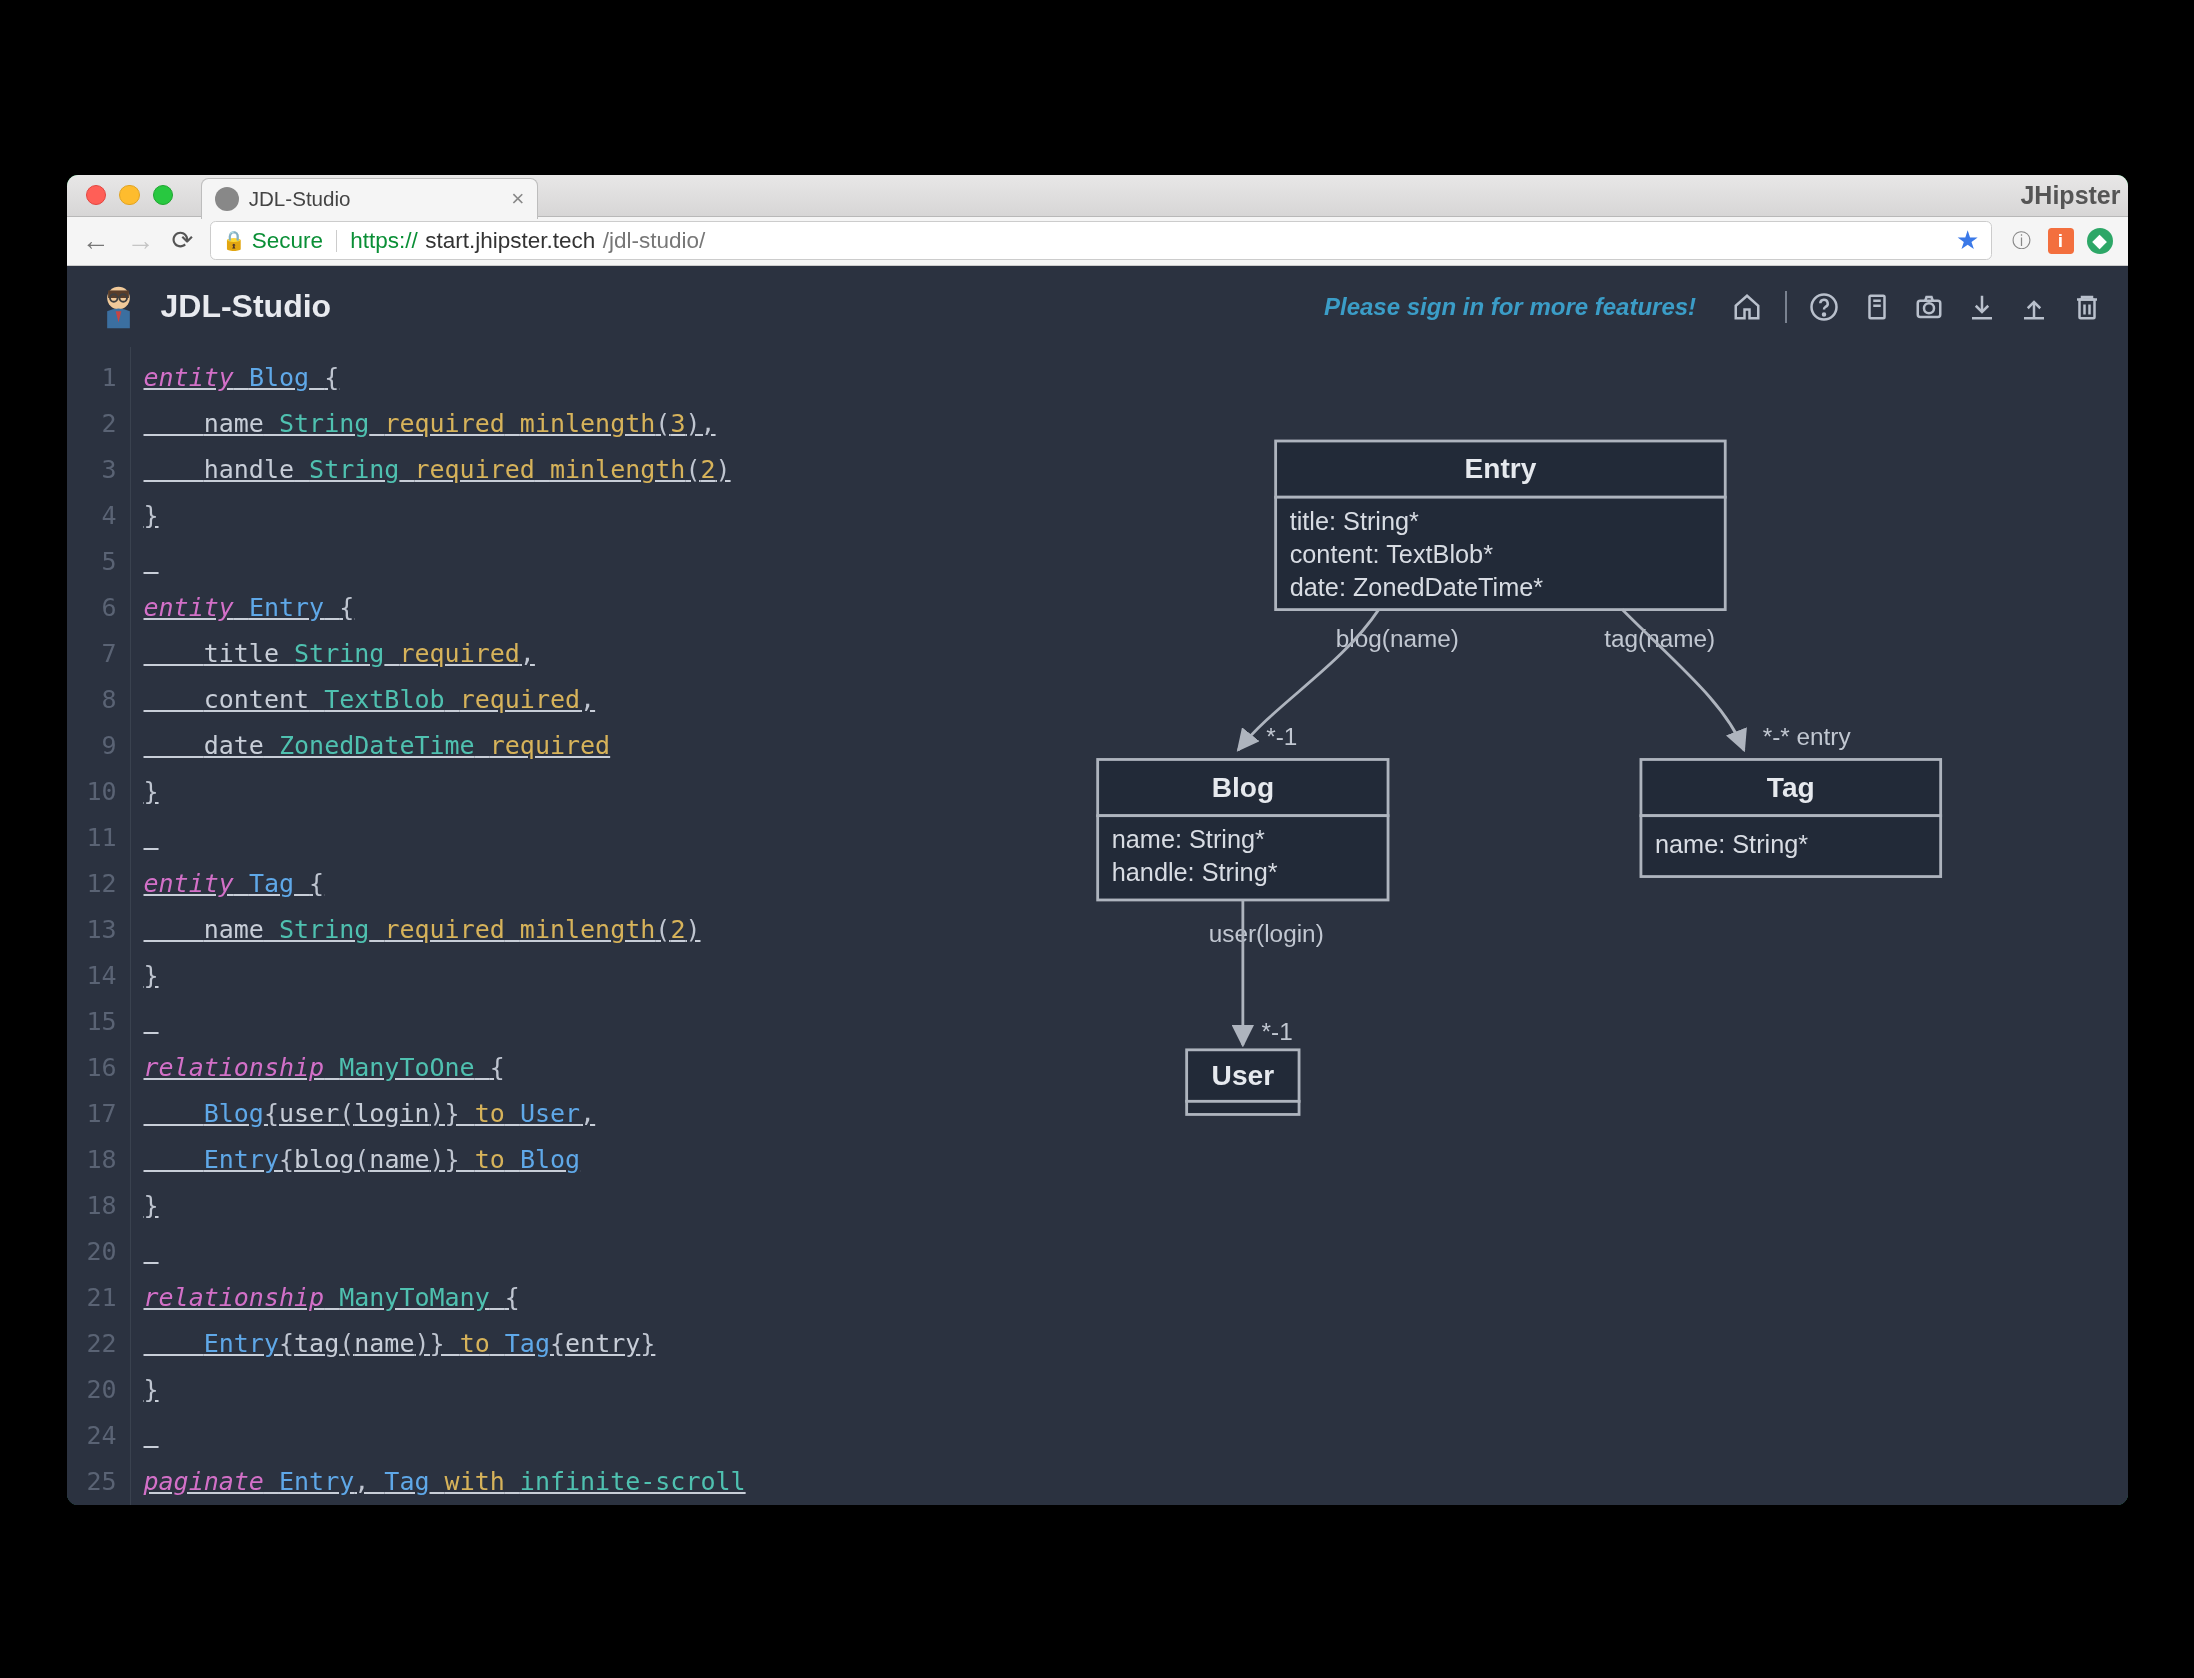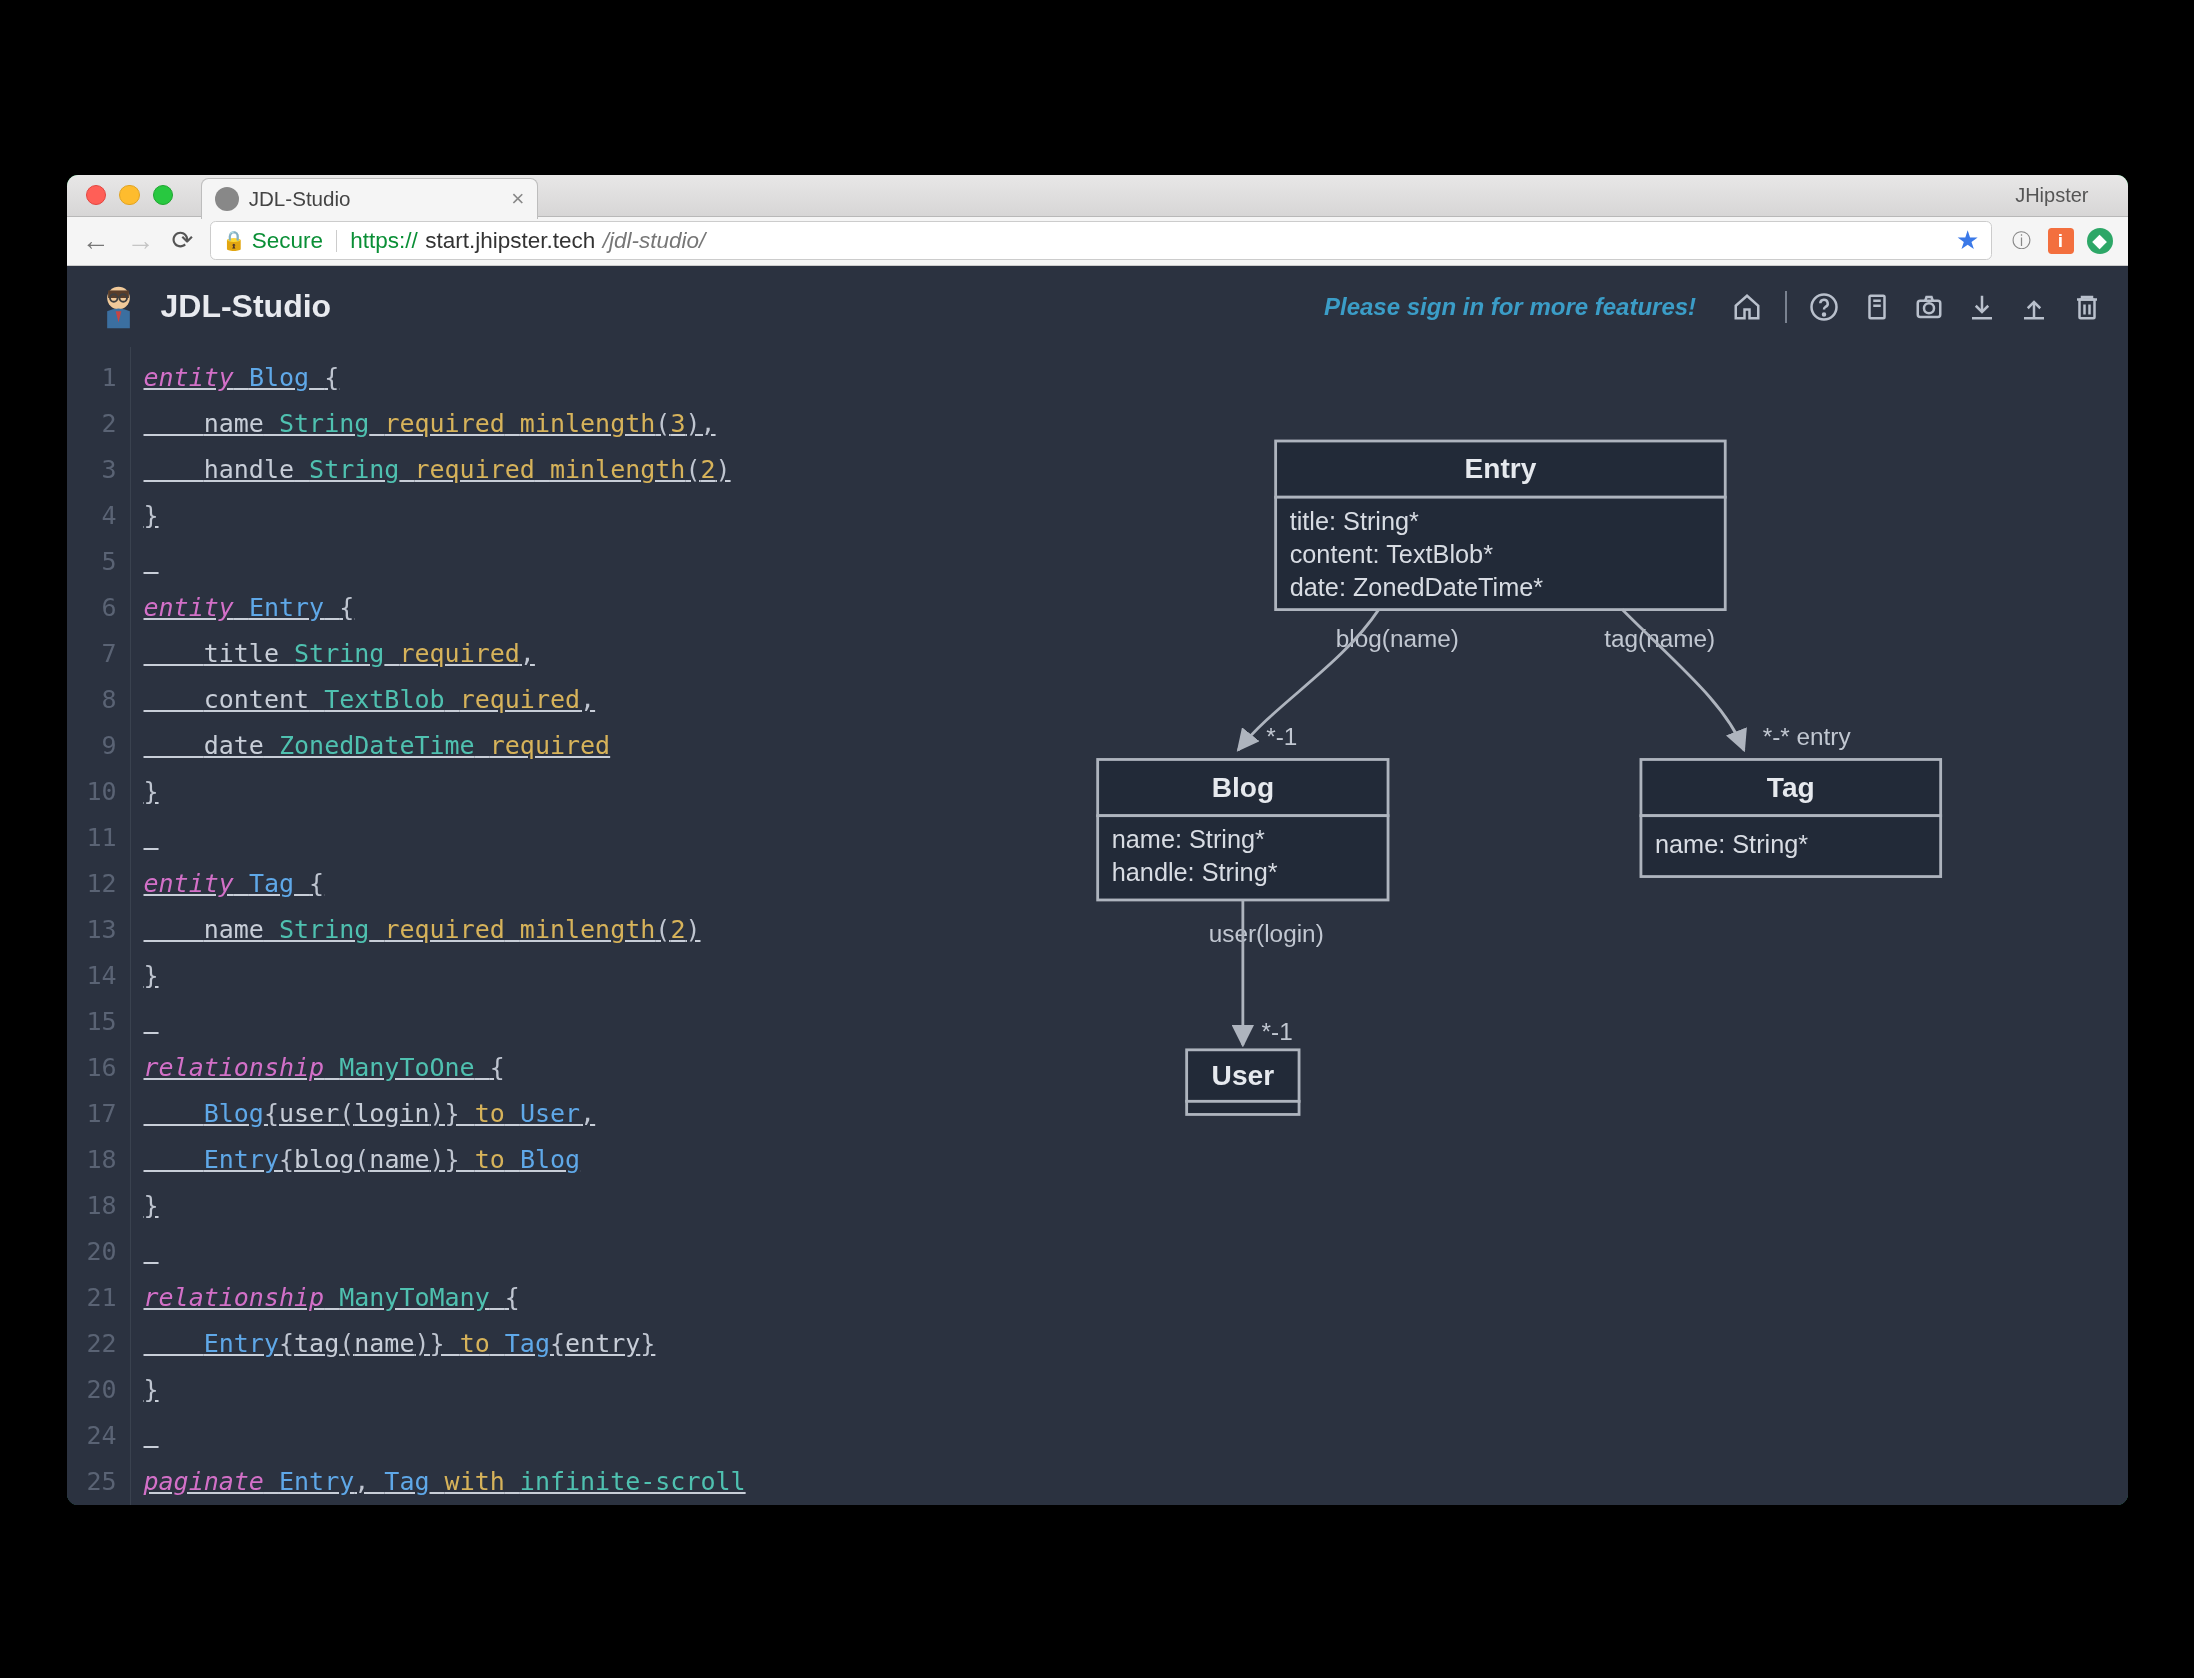--- a/index.html
+++ b/index.html
@@ -48,21 +48,21 @@
     display: flex;
     align-items: center;
     padding: 0 13px;
     gap: 9.4px;
     position: relative;
     top: 3.7px;
   }
   .favicon { width:24px;height:24px;border-radius:50%;background:#888;display:inline-block;}
   .tab-title { font-size: 20.6px; color:#444; flex:1; }
   .tab-close { font-size:22.5px;color:#888; }
-  .watermark { position:absolute; right:39px; font-size:20px; color:#555; }
+  .watermark { position:absolute; right:7px; font-size:25px; color:#555;font-weight:bold; }
   
   .urlbar-row {
     height: 56px;
     background: #f5f5f5;
     display:flex;
     align-items:center;
     padding: 0 15px;
     gap: 17px;
     border-bottom:0.9px solid #ccc;
   }
@@ -79,21 +79,21 @@
     align-items:center;
     padding:0 11.2px;
     gap:7.5px;
     font-size:22.5px;
   }
   .secure { color:#0a8f36; display:flex; align-items:center; gap:5.6px;}
   .lock-icon{color:#0a8f36;font-size:19px;}
   .url-sep{width:0.9px;height:22.5px;background:#ccc;margin:0 5.6px;}
   .url-proto{color:#0a8f36;}
   .url-host{color:#333;}
-  .url-path{color:#777;font-style:italic;}
+  .url-path{color:#777;}
   .star{color:#3b79e8;font-size:26px;margin-left:auto;}
   .ext-icons{display:flex;gap:13px;align-items:center;}
   .ext-i{width:26px;height:26px;border-radius:3.7px;display:flex;align-items:center;justify-content:center;font-size:19px;color:#888;}
   .ext-orange{background:#f36f3e;color:white;font-weight:bold;}
   .ext-green{background:#2da767;color:white;border-radius:50%;}
   
   .app {
     flex:1;
     background:#2b3240;
     display:flex;

